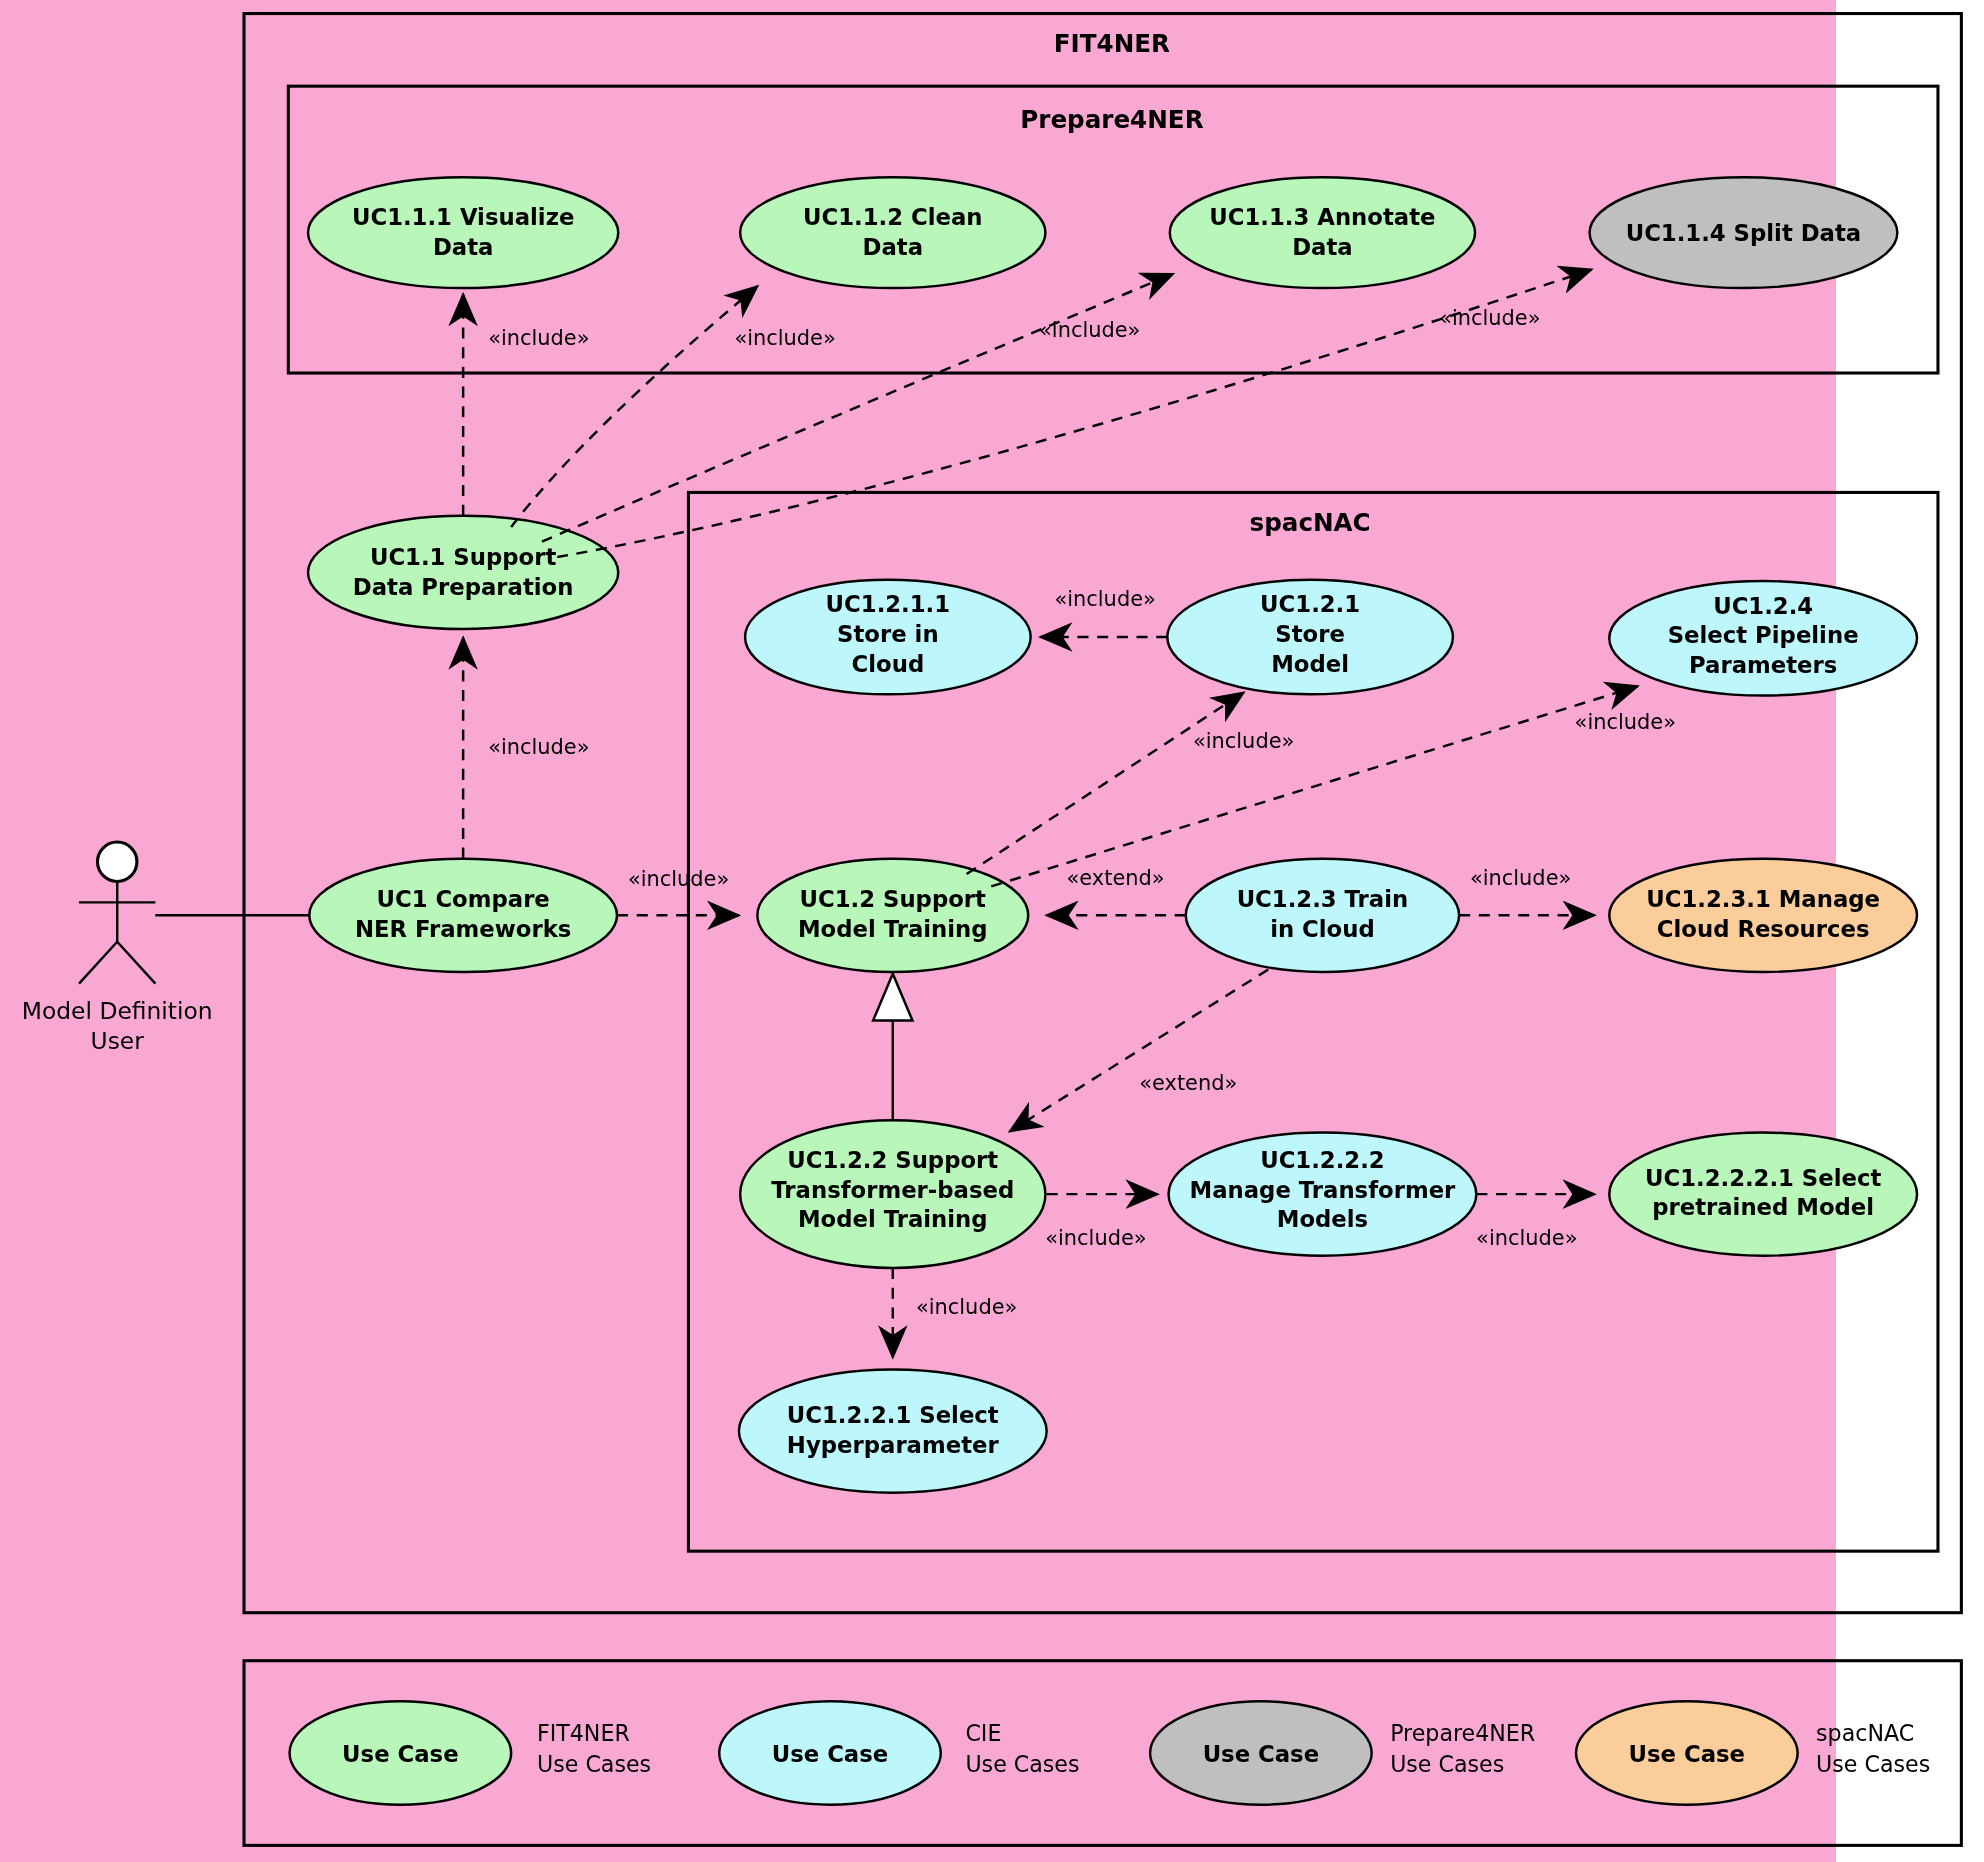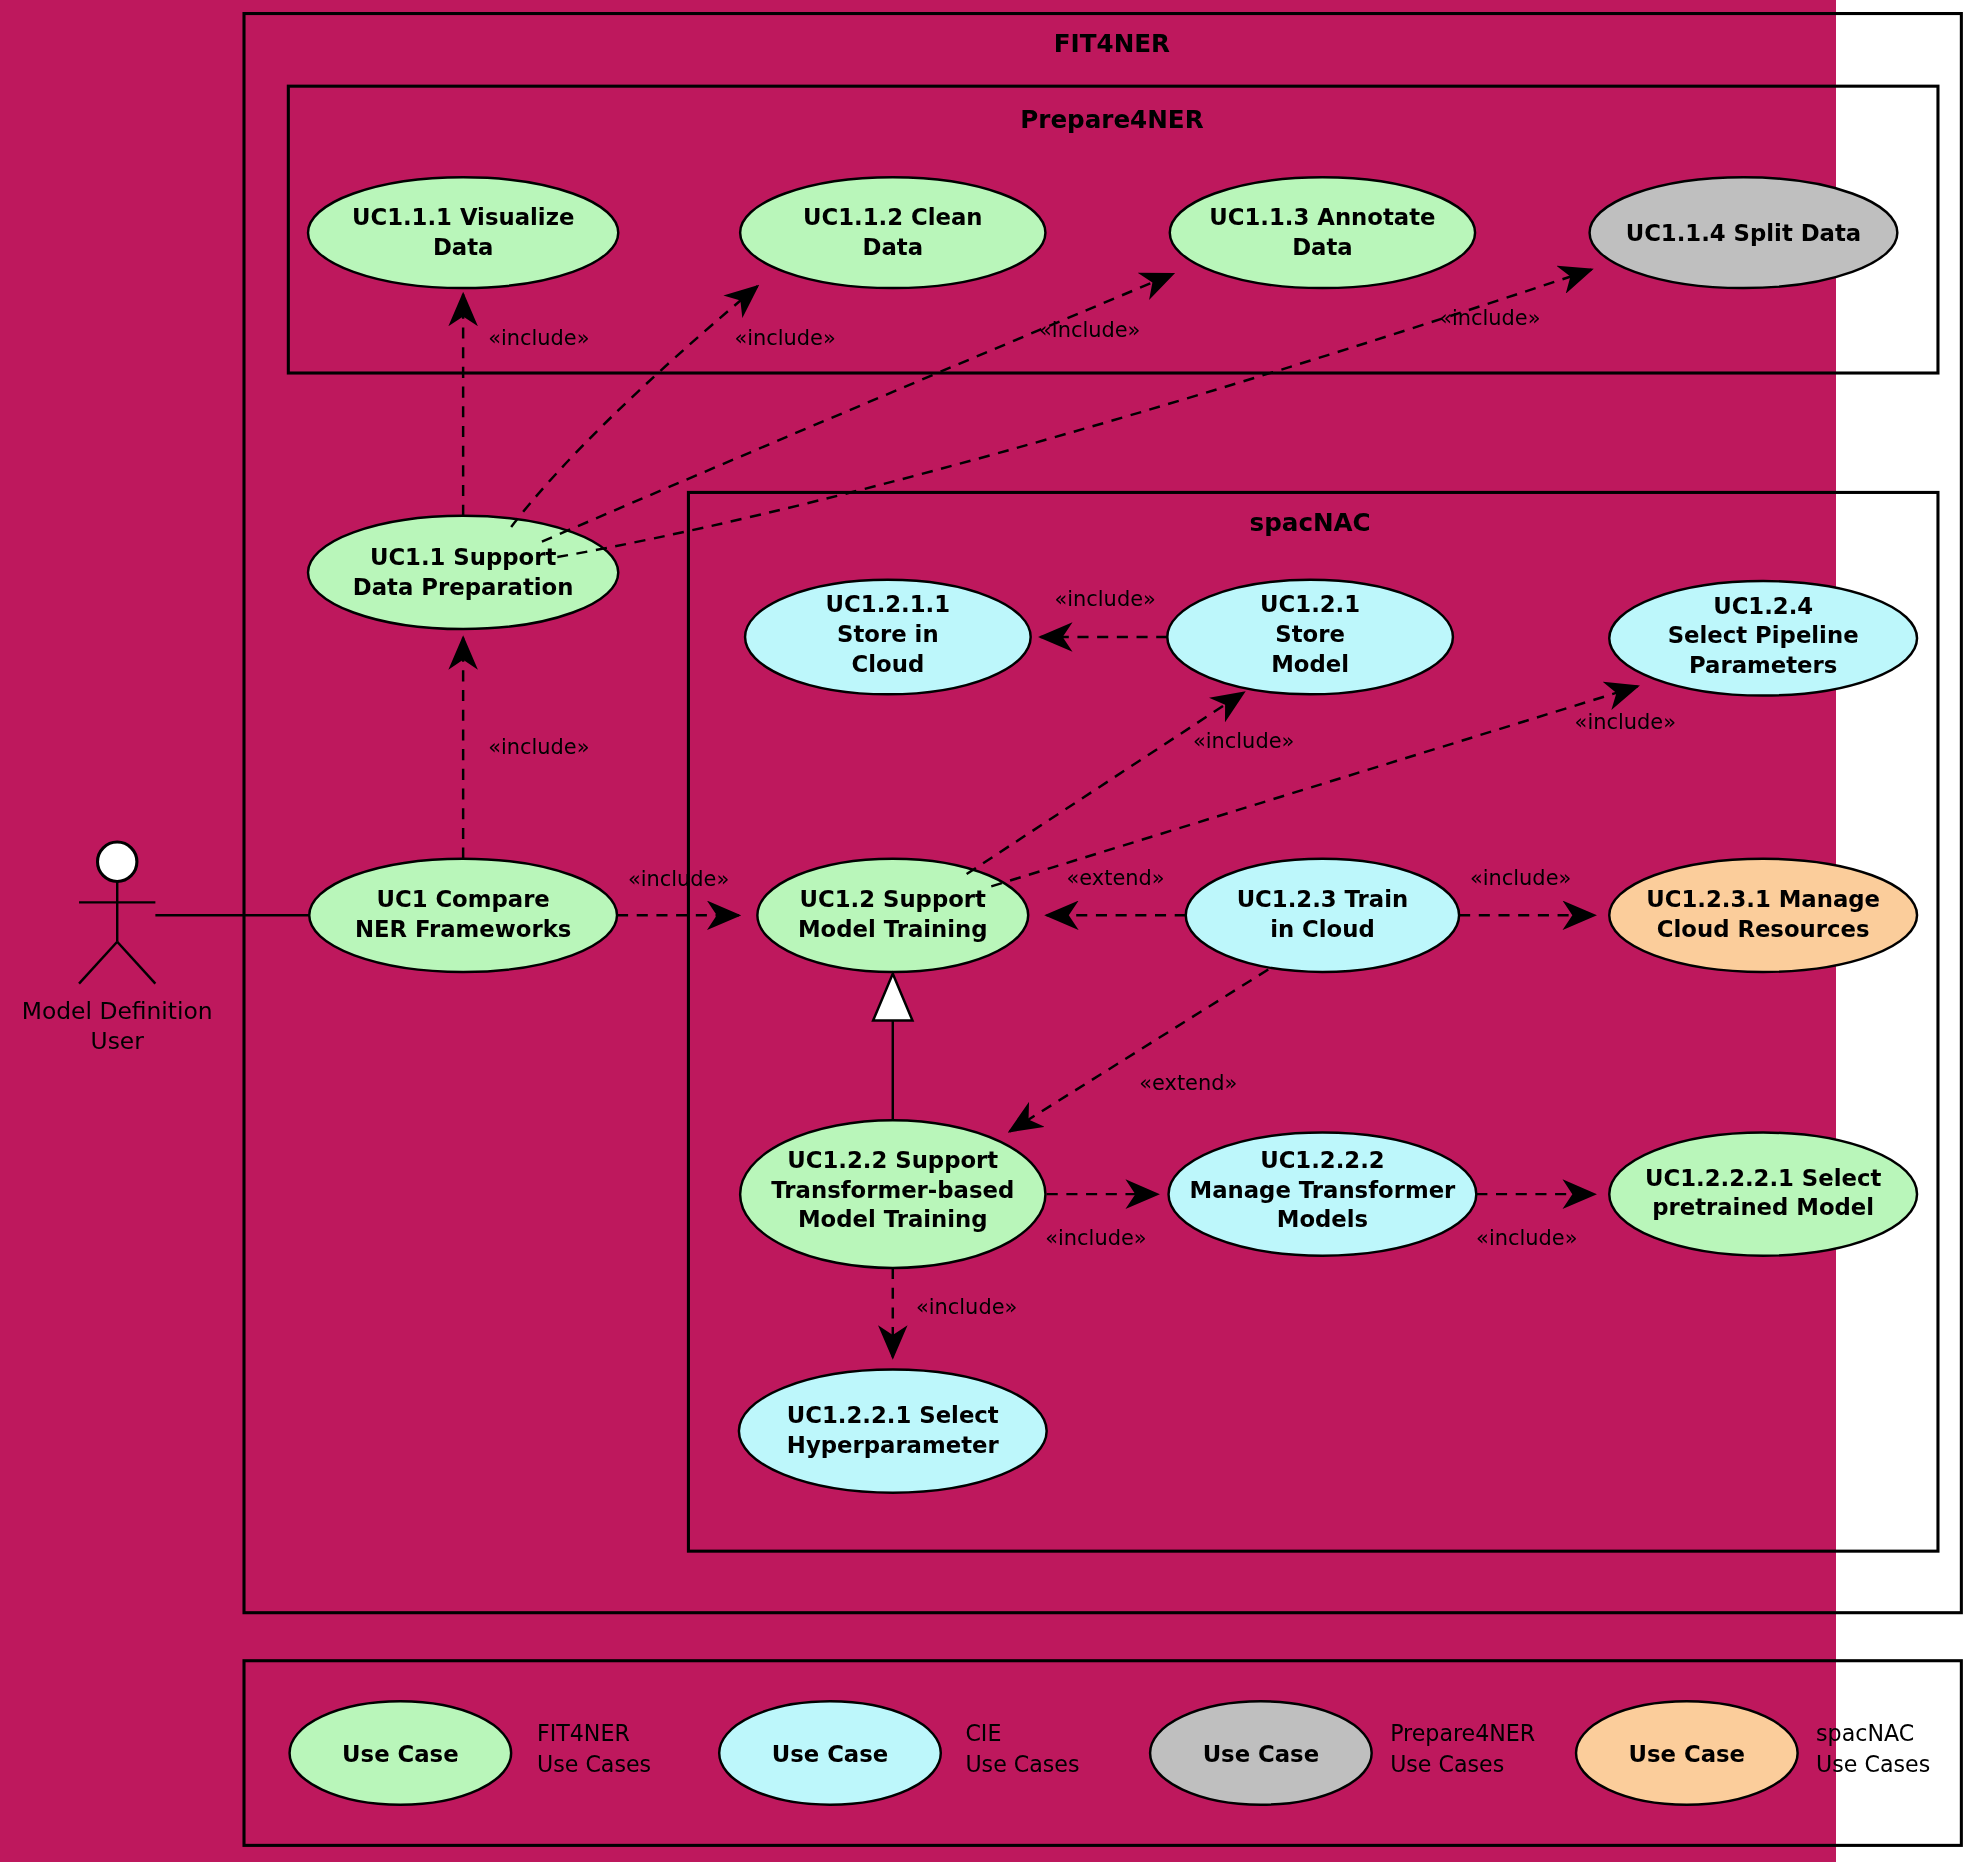--- a/index.html
+++ b/index.html
@@ -1,17 +1,17 @@
 <!DOCTYPE html>
 <html style="font-size:9.9px"><head>
 <meta charset="utf-8">
 <style>
   html,body{margin:0;padding:0;background:#fff;}
   body{font-family:"DejaVu Sans","Liberation Sans",sans-serif;}
-  #stage{position:relative;width:1836px;height:1862px;background:#be185d;}
+  #stage{position:relative;width:1836px;height:1862px;background:#f9a8d4;}
   svg{display:block;}
   .uc-label{font-family:"DejaVu Sans","Liberation Sans",sans-serif;font-weight:bold;font-size:37px;fill:#000;text-anchor:middle;}
   .pkg-title{font-family:"DejaVu Sans","Liberation Sans",sans-serif;font-weight:bold;font-size:40px;fill:#000;text-anchor:middle;}
   .stereo{font-family:"DejaVu Sans","Liberation Sans",sans-serif;font-size:34px;fill:#000;text-anchor:middle;}
   .actor-label{font-family:"DejaVu Sans","Liberation Sans",sans-serif;font-size:38px;fill:#000;text-anchor:middle;}
   .legend-label{font-family:"DejaVu Sans","Liberation Sans",sans-serif;font-size:36px;fill:#000;text-anchor:start;}
   .legend-uc{font-family:"DejaVu Sans","Liberation Sans",sans-serif;font-weight:bold;font-size:37px;fill:#000;text-anchor:middle;}
   .frame{fill:none;stroke:#000;stroke-width:5;}
   .ell{stroke:#000;stroke-width:4;}
   .dep{fill:none;stroke:#000;stroke-width:4;stroke-dasharray:18 14;}

